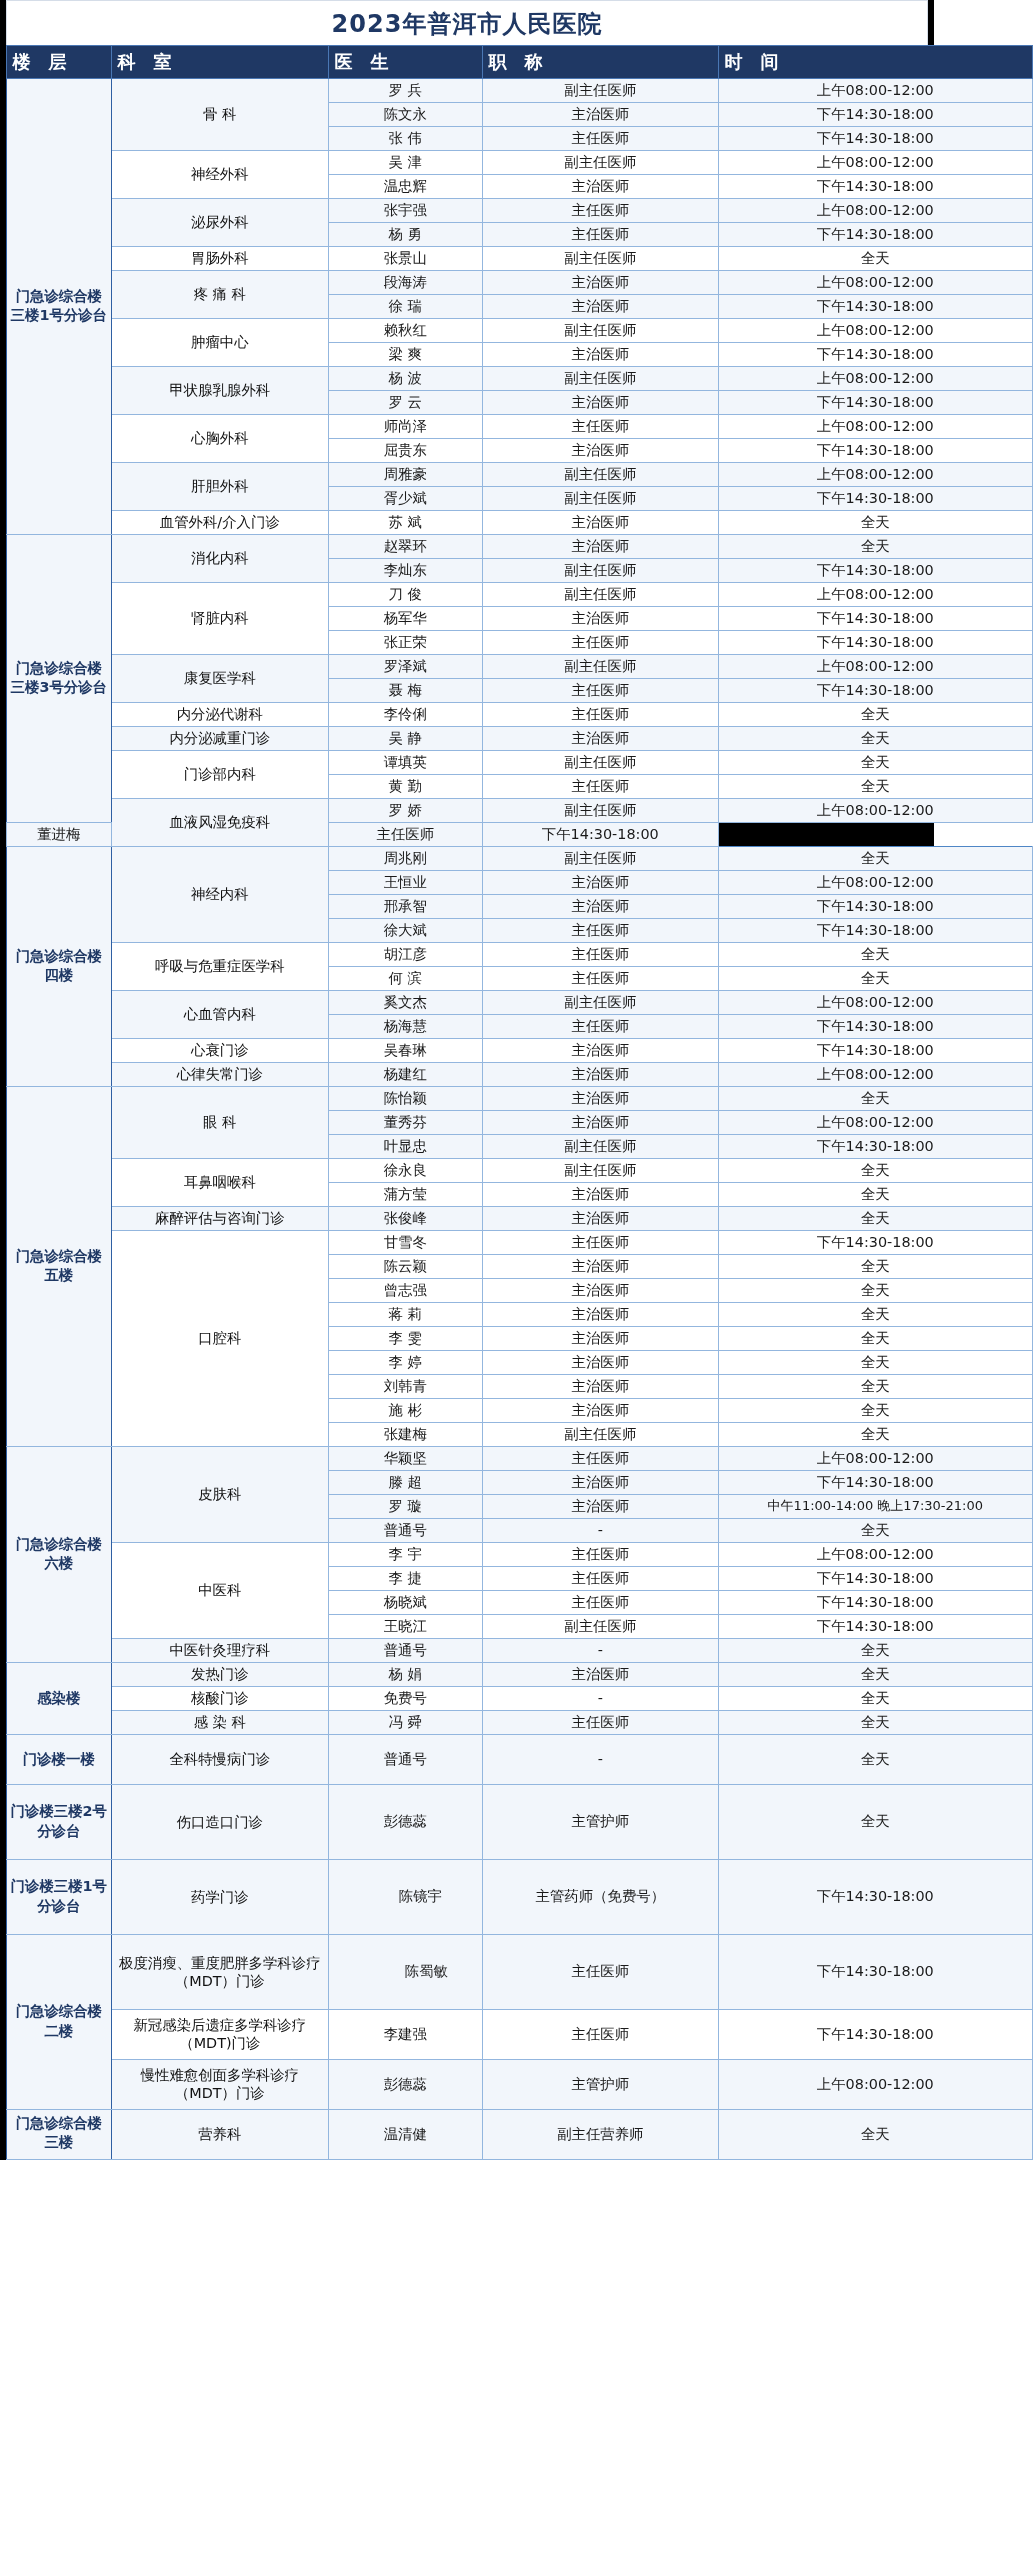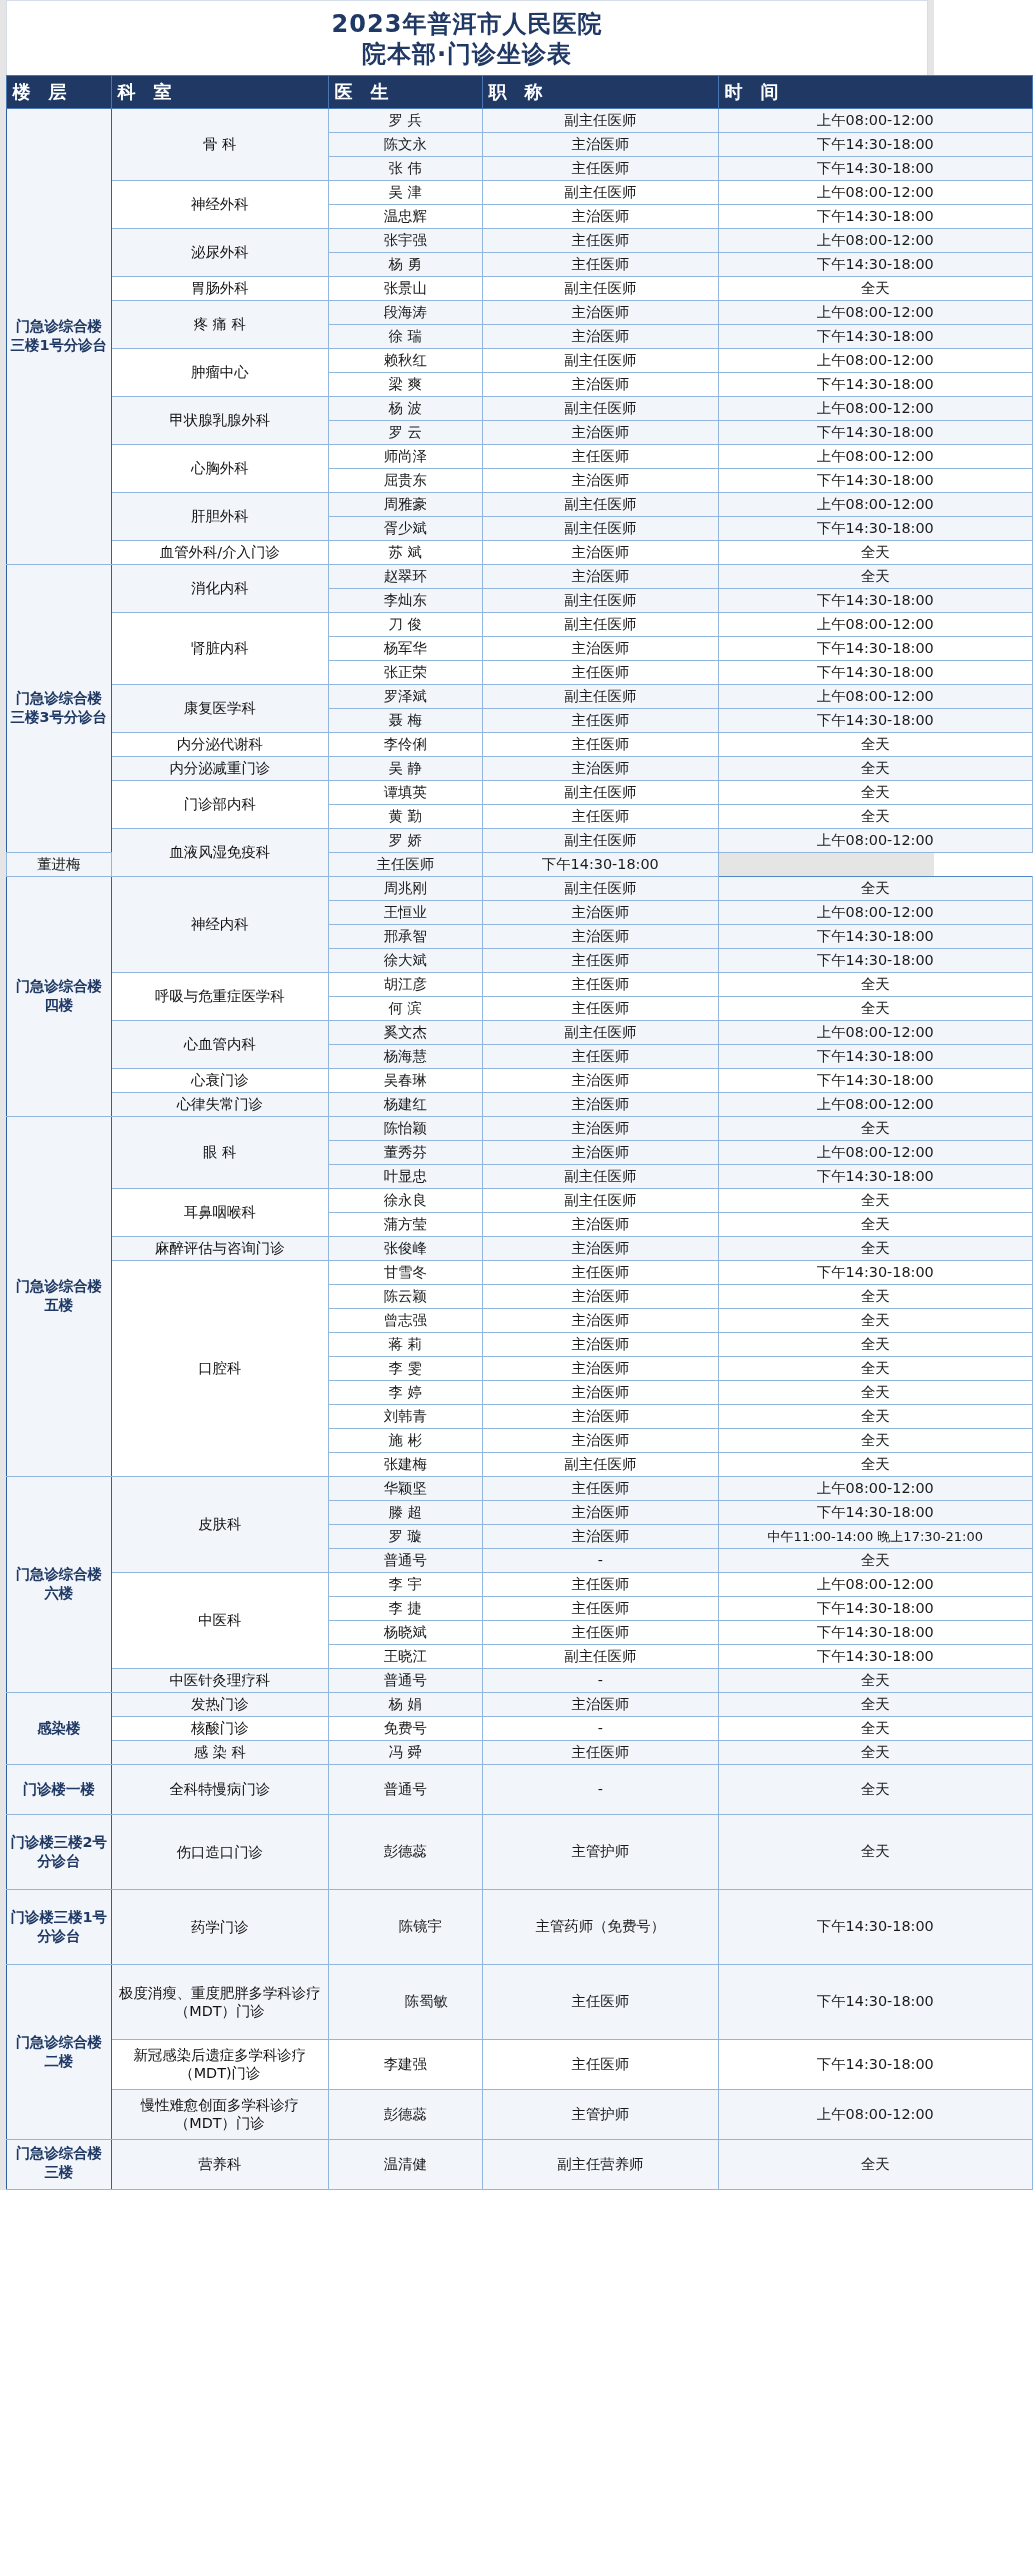--- a/index.html
+++ b/index.html
@@ -5,21 +5,21 @@
   * { box-sizing: border-box; margin: 0; padding: 0; }
   html, body {
     width: 1037px;
     background: #ffffff;
     font-family: "DejaVu Sans", "Liberation Sans", sans-serif;
   }
   body { padding: 0 0 3.8px 0; }
 
   .sheet {
     width: 934px;
-    background: #e5e5e5;
+    background: #000000;
     padding: 0 5.8px 0 5.8px;
   }
 
   
   .title-block {
     background: #ffffff;
     border: 1px solid #d5dde8;
     border-bottom: none;
     padding: 7.7px 0 5.8px 0;
     text-align: center;
@@ -108,21 +108,20 @@
   tr.dept-start > td.jobtitle,
   tr.dept-start > td.time { border-top: 1.5px solid #4e86c6; }
 </style>
 </head>
 <body>
 
 <div class="sheet">
 
   <div class="title-block">
     <div class="title-line1">2023年普洱市人民医院</div>
-    <div class="title-line2">院本部·门诊坐诊表</div>
   </div>
 
 
   <table class="sched">
     <colgroup>
       <col class="c-floor">
         <col class="c-dept">
         <col class="c-doc">
         <col class="c-title">
         <col class="c-time">

